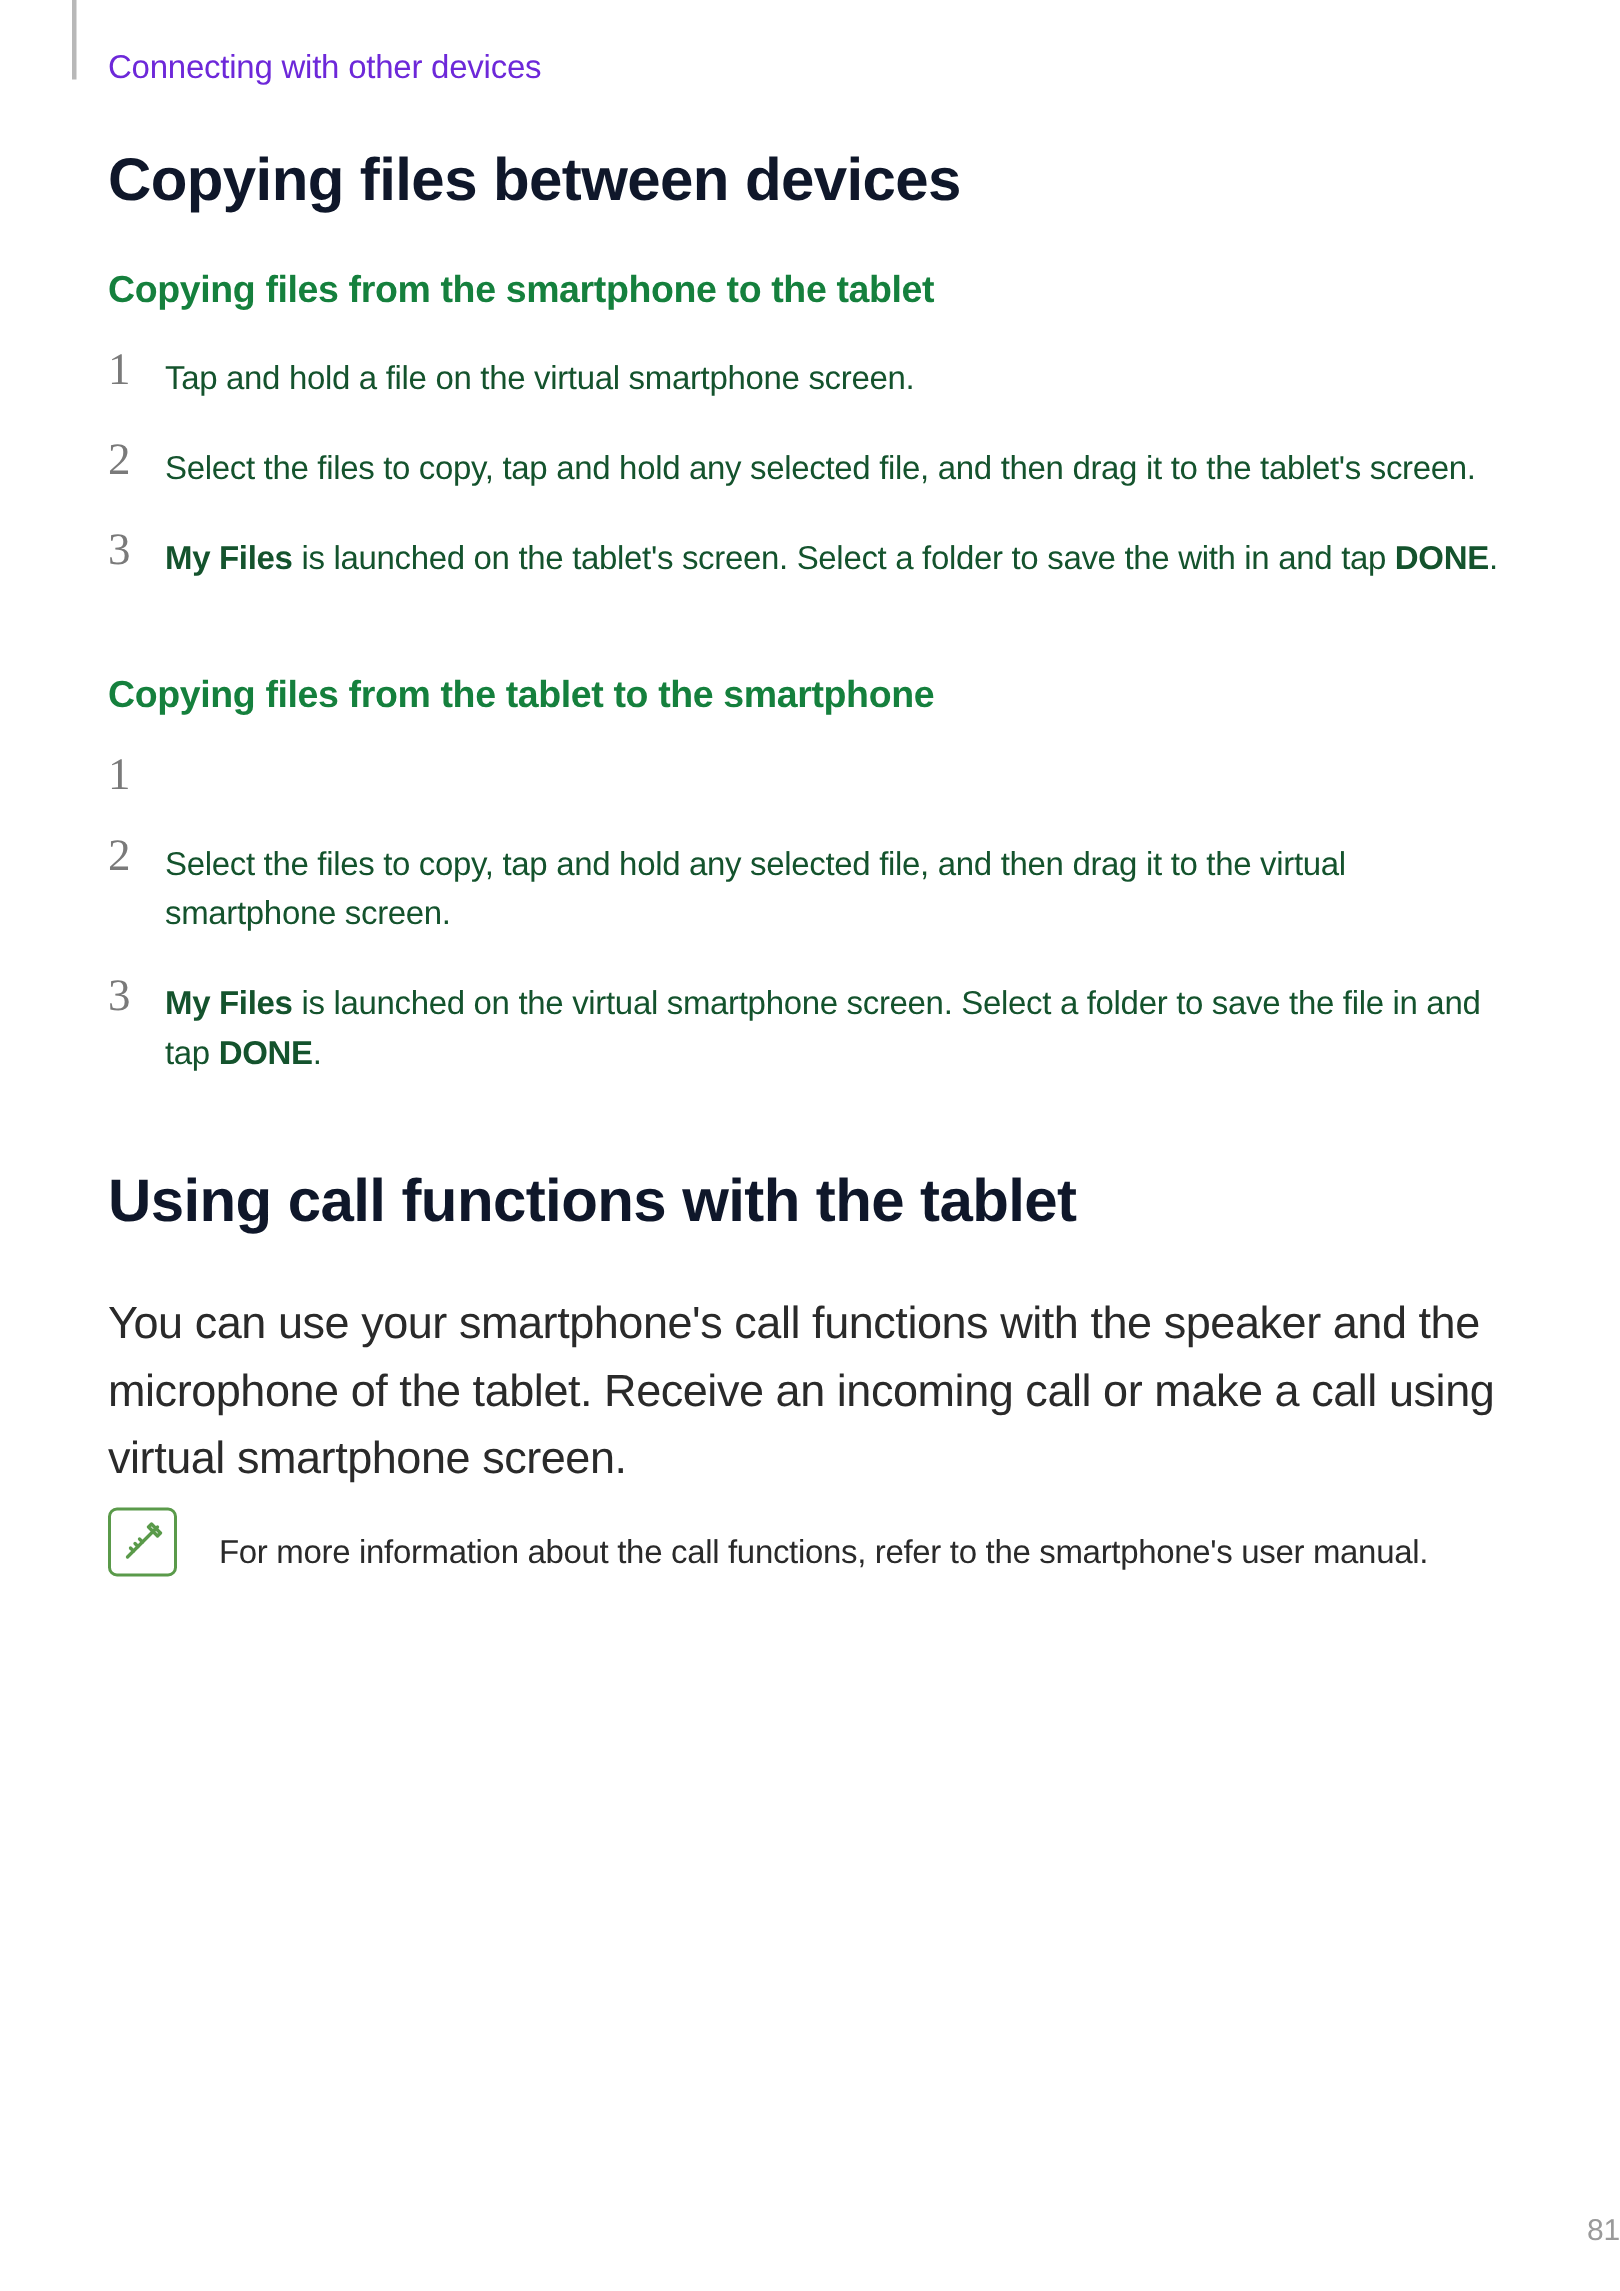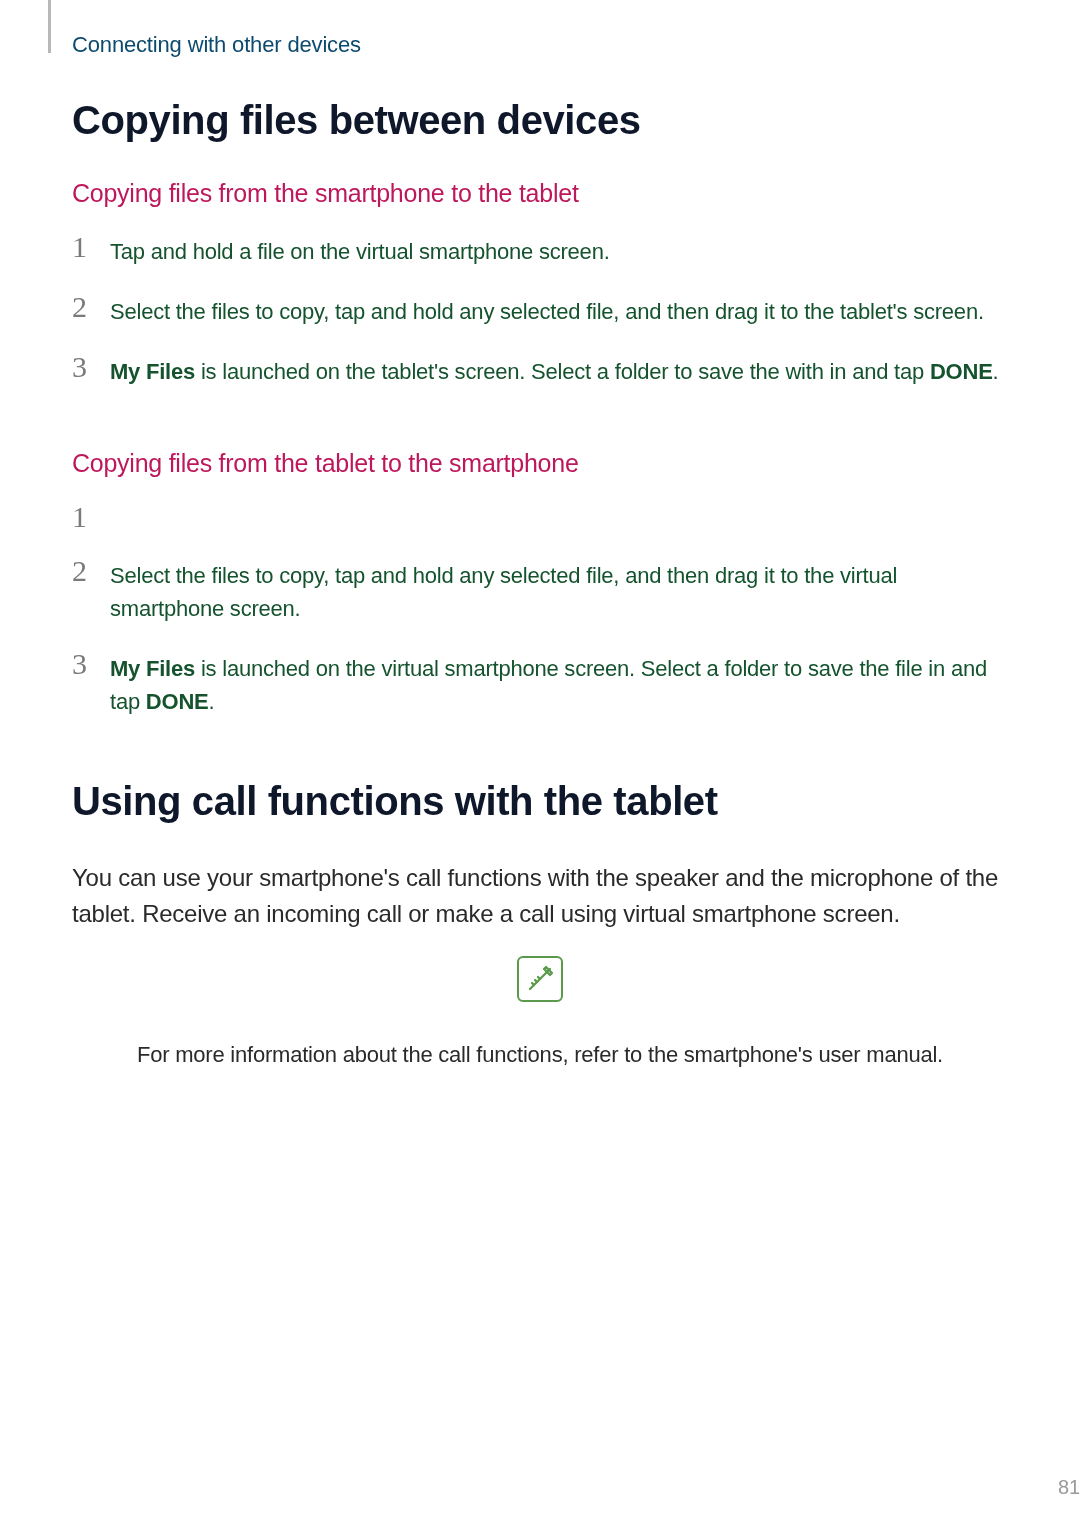--- a/index.html
+++ b/index.html
@@ -23,44 +23,44 @@
     left: 48px;
     width: 3px;
     height: 53px;
     background: #b8b8b8;
   }
   
   .breadcrumb {
     position: absolute;
     top: 32px;
     left: 72px;
-    color: #0c4a6e;
+    color: #6d28d9;
     font-size: 22px;
     font-weight: 400;
   }
   
   .content {
     position: absolute;
     top: 98px;
     left: 72px;
     right: 72px;
   }
   
   .h1 {
     color: #0f172a;
     font-size: 40px;
     font-weight: 600;
     margin-bottom: 36px;
     letter-spacing: -0.01em;
   }
   
   .h2 {
-    color: #be185d;
+    color: #15803d;
     font-size: 25px;
-    font-weight: 400;
+    font-weight: 700;
     margin-bottom: 24px;
     letter-spacing: -0.01em;
   }
   
   .numbered-item {
     display: flex;
     align-items: flex-start;
     margin-bottom: 24px;
     gap: 16px;
   }
@@ -83,37 +83,36 @@
     padding-top: 3px;
     letter-spacing: -0.01em;
   }
   
   .bold-inline {
     font-weight: 700;
   }
   
   .paragraph {
     color: #2a2a2a;
-    font-size: 24px;
+    font-size: 30px;
     font-weight: 400;
     line-height: 1.5;
-    margin-bottom: 22px;
+    margin-bottom: 8px;
     letter-spacing: -0.01em;
   }
   
   .section-gap {
     margin-top: 61px;
   }
   
   .note-row {
     display: flex;
-    align-items: center;
+    align-items: flex-end;
     gap: 28px;
     margin-top: 6px;
-    flex-direction: column;
   }
   
   .note-icon {
     width: 46px;
     height: 46px;
     flex-shrink: 0;
     border: 2px solid #5a9a4a;
     border-radius: 6px;
     display: flex;
     align-items: center;

